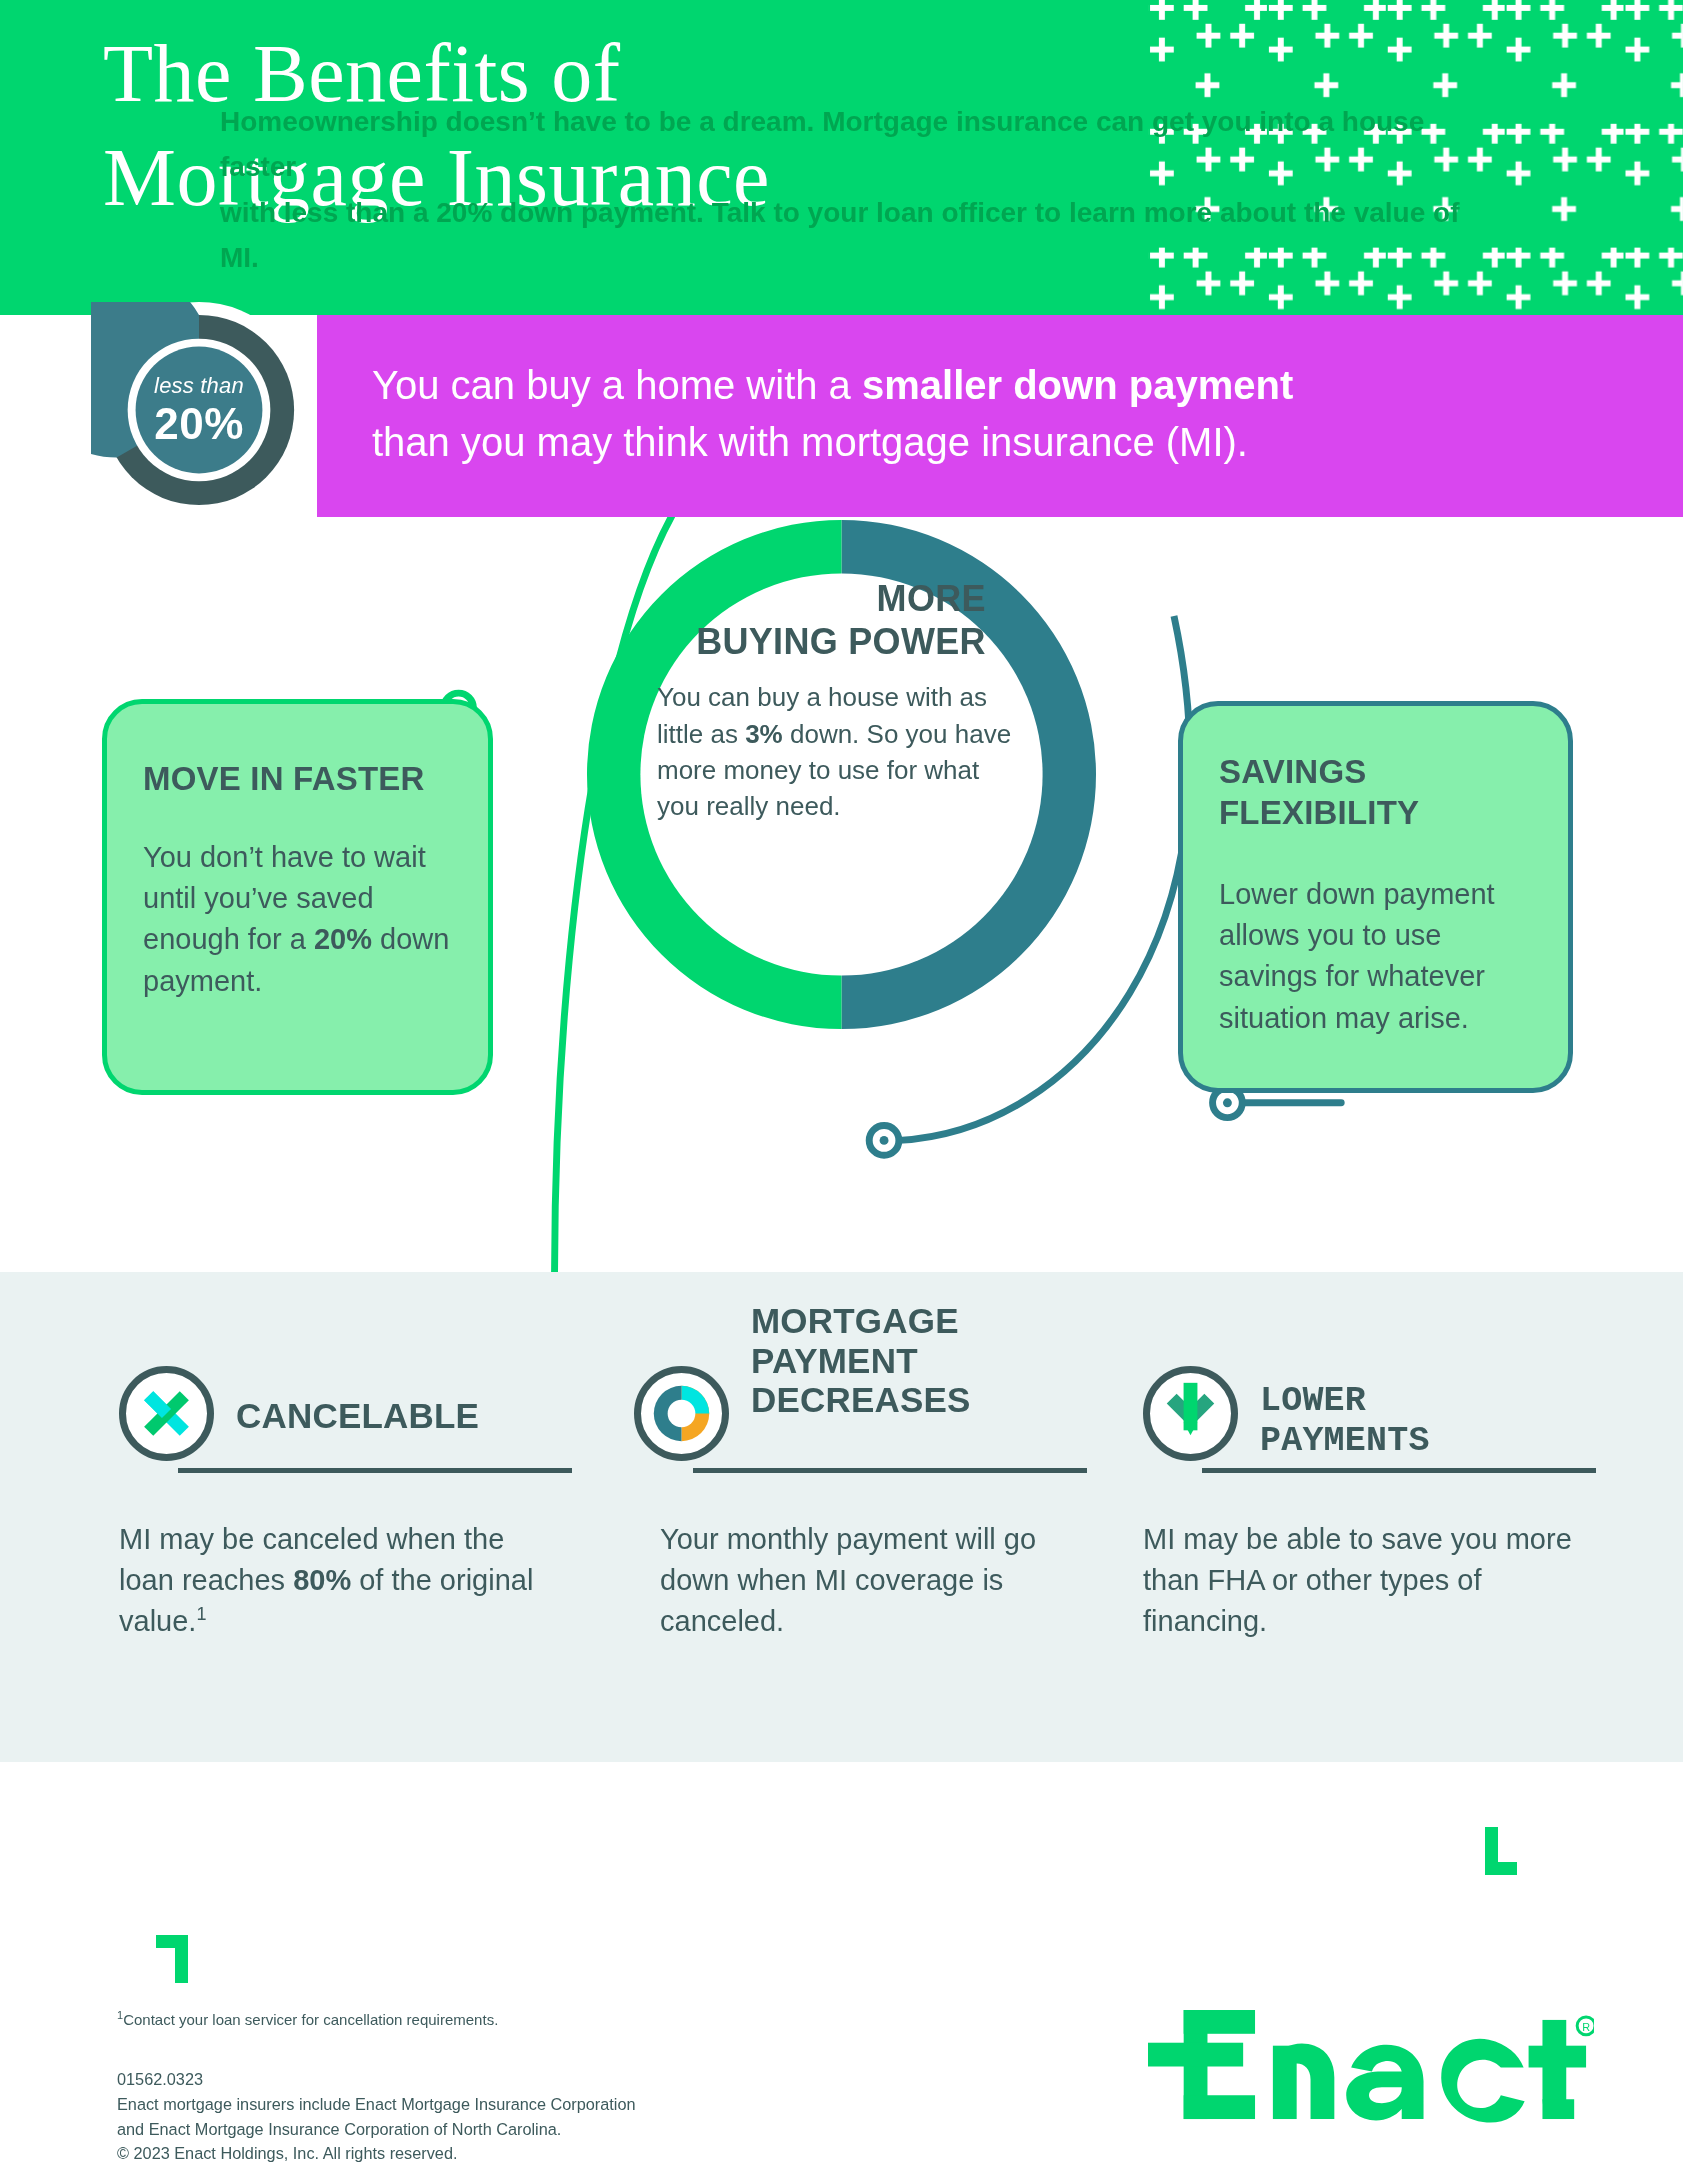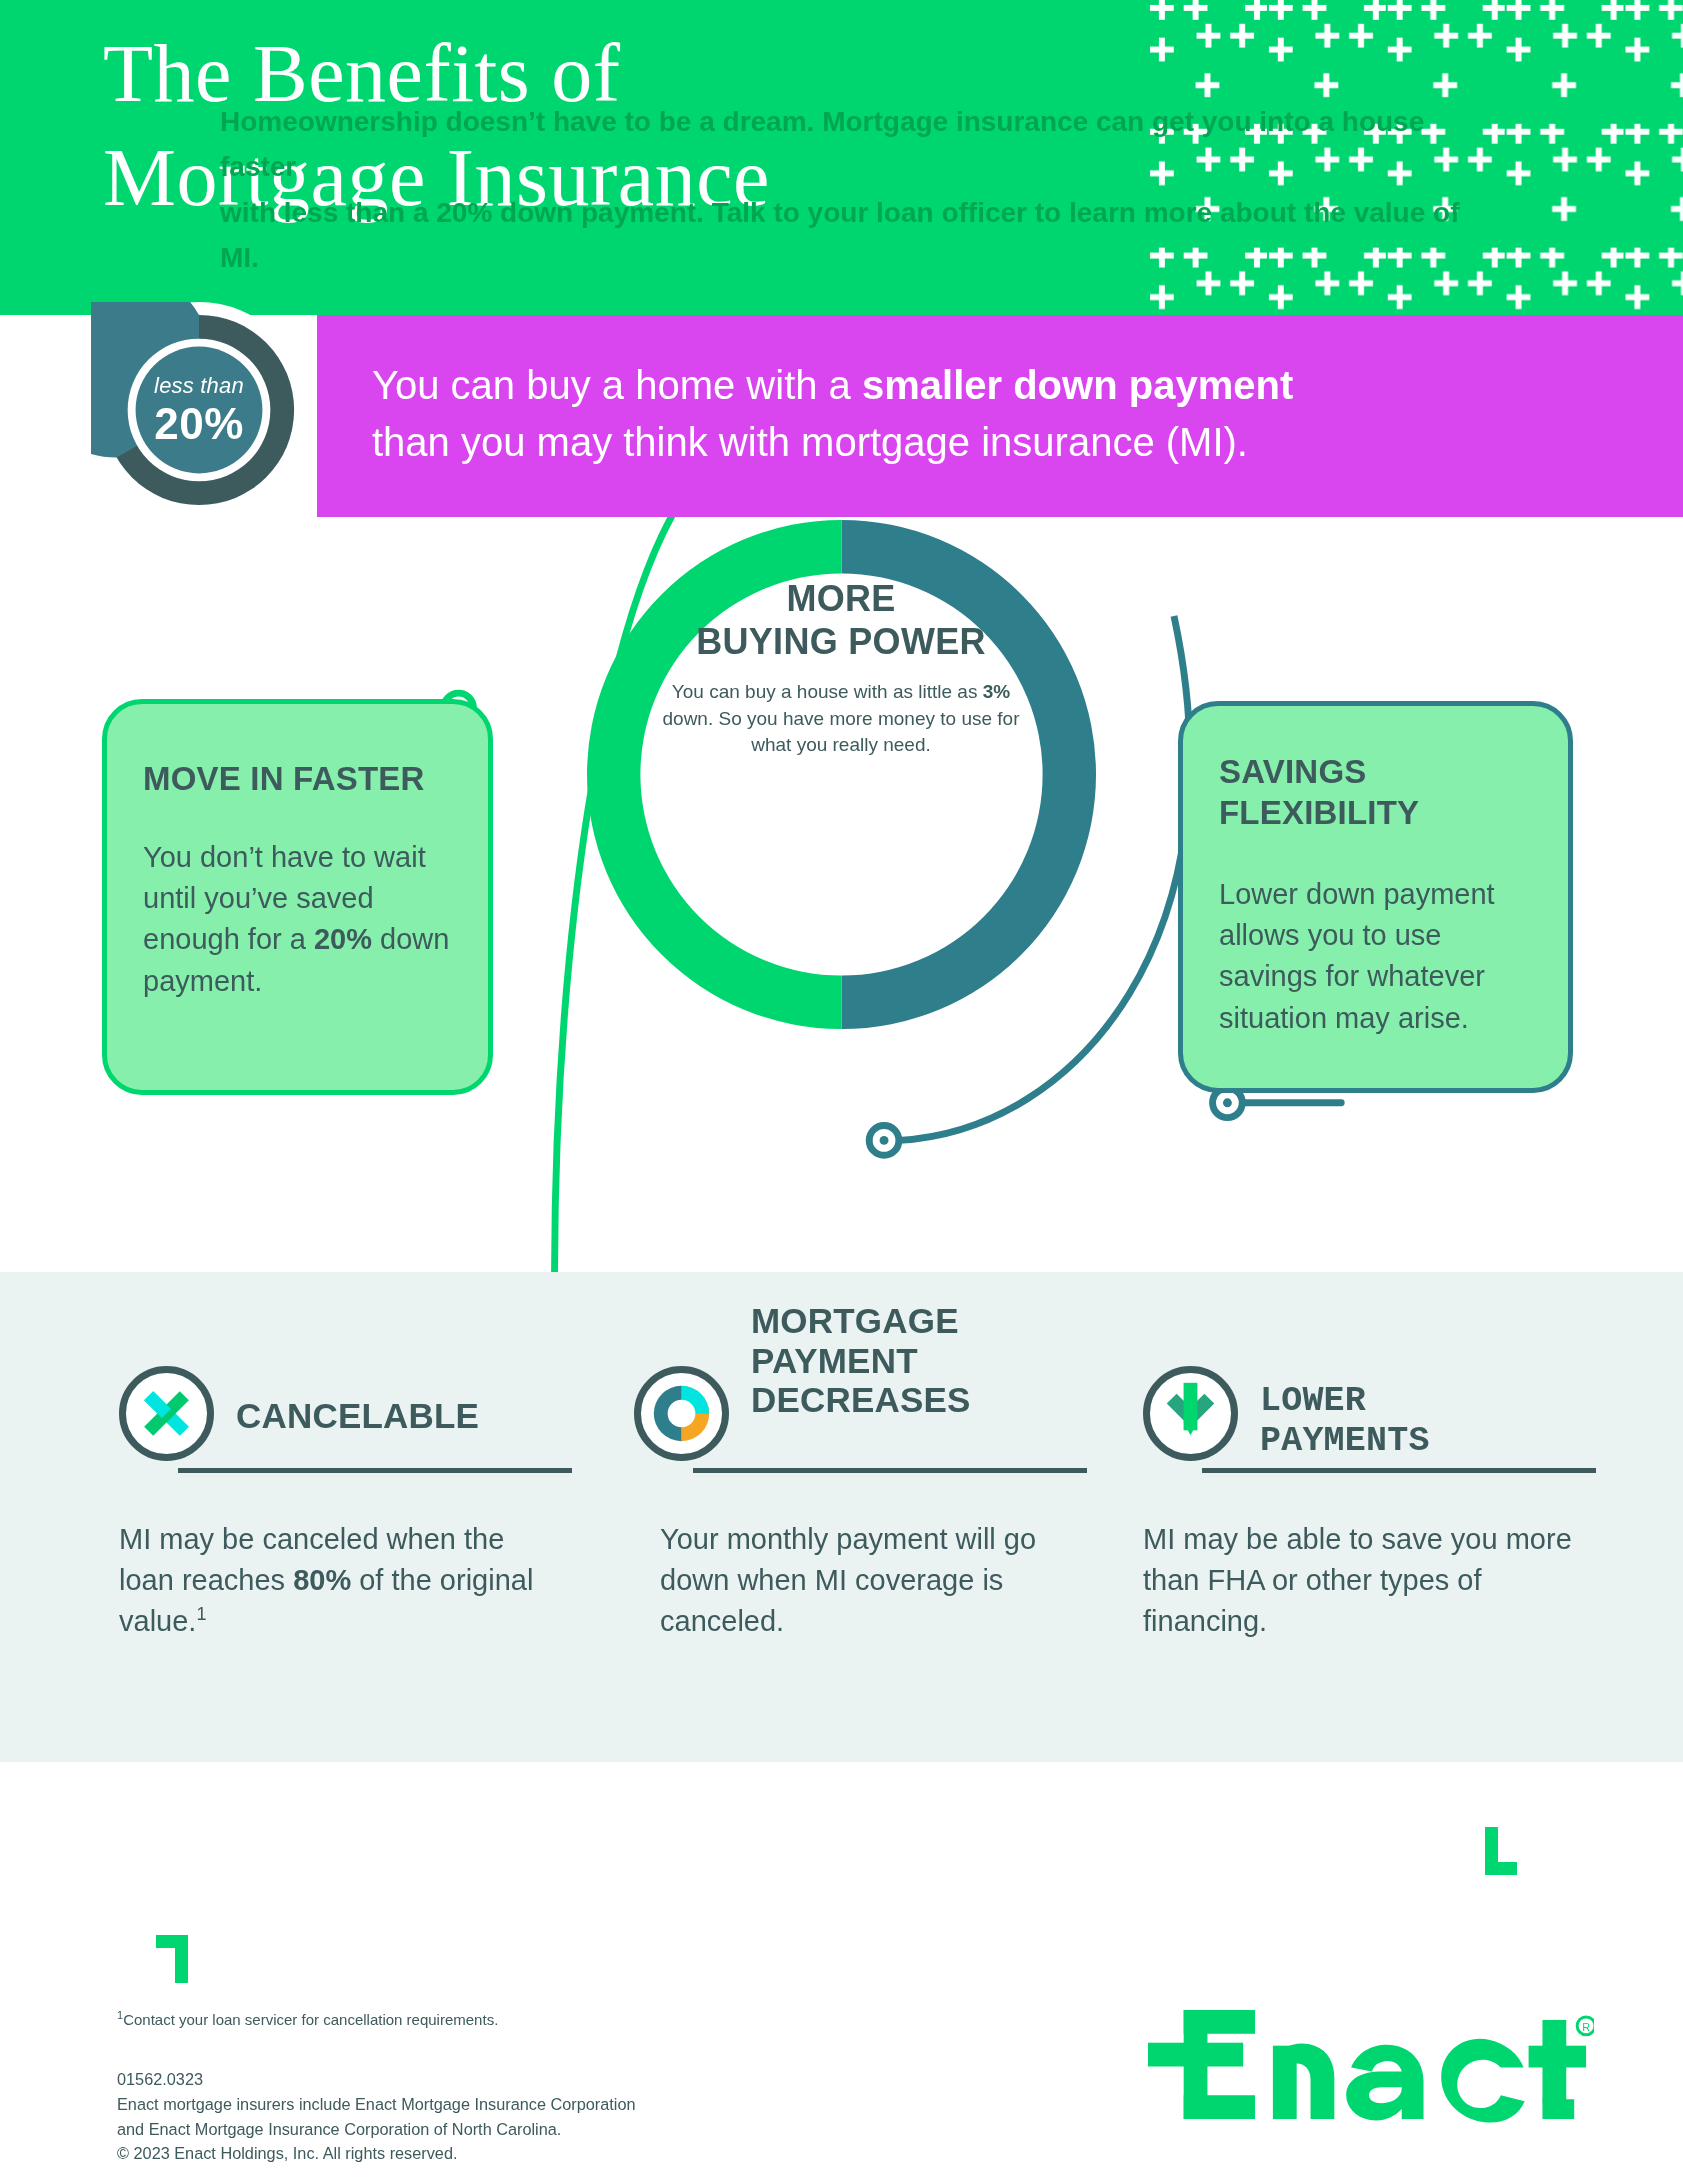--- a/index.html
+++ b/index.html
@@ -87,25 +87,25 @@
   
   .center-donut{
     position:absolute;left:577px;top:-7px;width:529px;height:529px;
   }
   .center-inner{
     position:absolute;left:65px;top:61px;width:398px;height:406px;
     display:flex;flex-direction:column;align-items:center;
     justify-content:flex-start;padding-top:6px;box-sizing:border-box;
   }
   .center-title{
-    font-size:36px;font-weight:700;line-height:1.2;text-align:center;
+    font-size:36px;font-weight:700;line-height:1.2;text-align:right;
     color:#3D5A5C;letter-spacing:0.3px;
   }
   .center-body{
-    margin-top:16px;font-size:19px;line-height:1.39;text-align:center;
+    margin-top:16px;font-size:26px;line-height:1.39;
     color:#3D5A5C;width:368px;
   }
   .center-body b{font-weight:700;}
 
   
   .band{
     position:absolute;left:0;top:1272px;width:1683px;height:490px;
     background:#EAF2F2;
   }
   .col{position:absolute;top:1366px;width:455px;}

